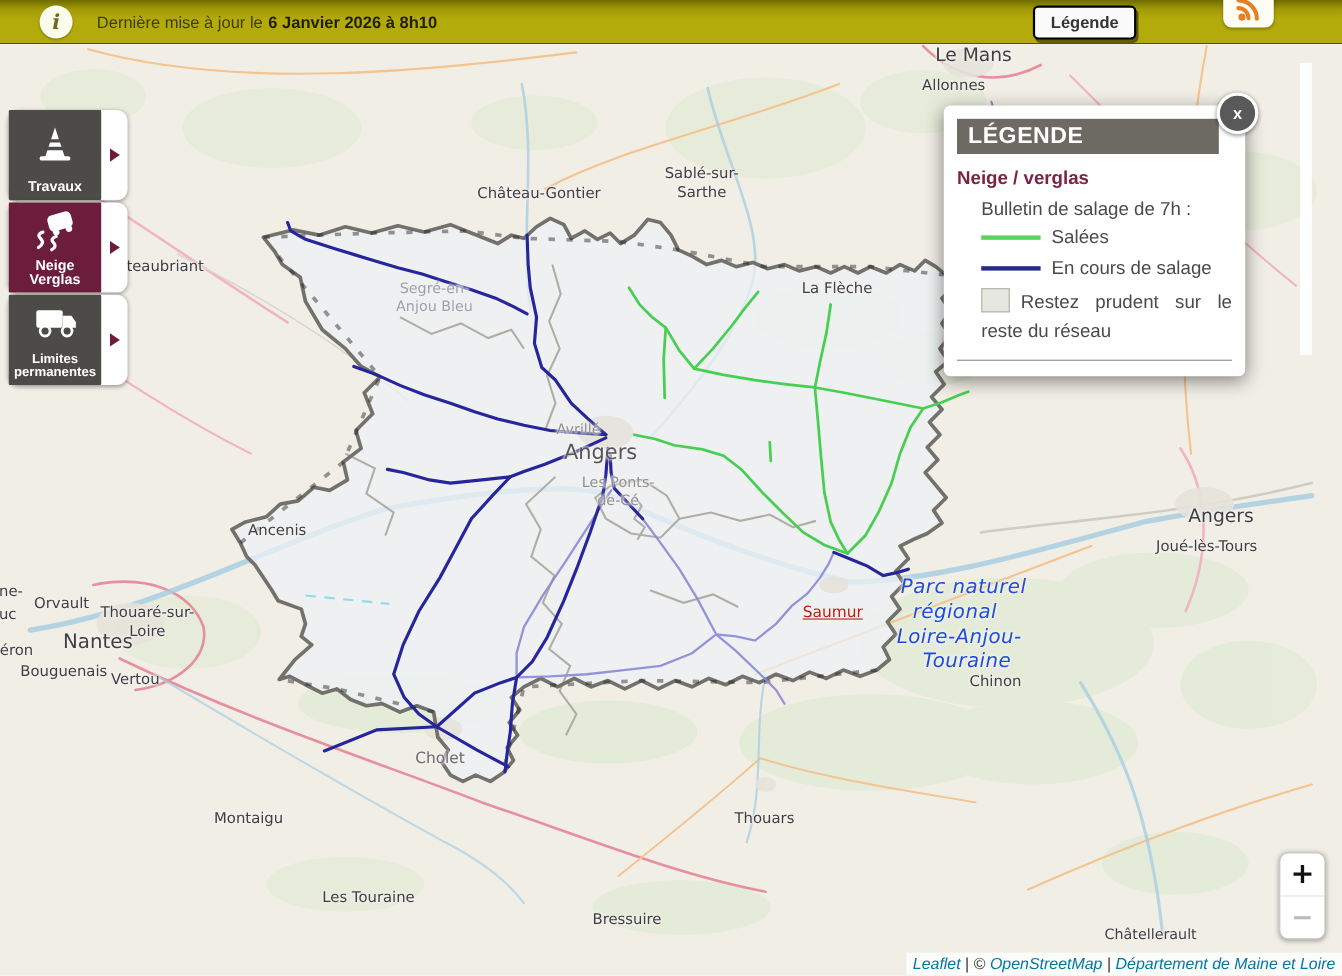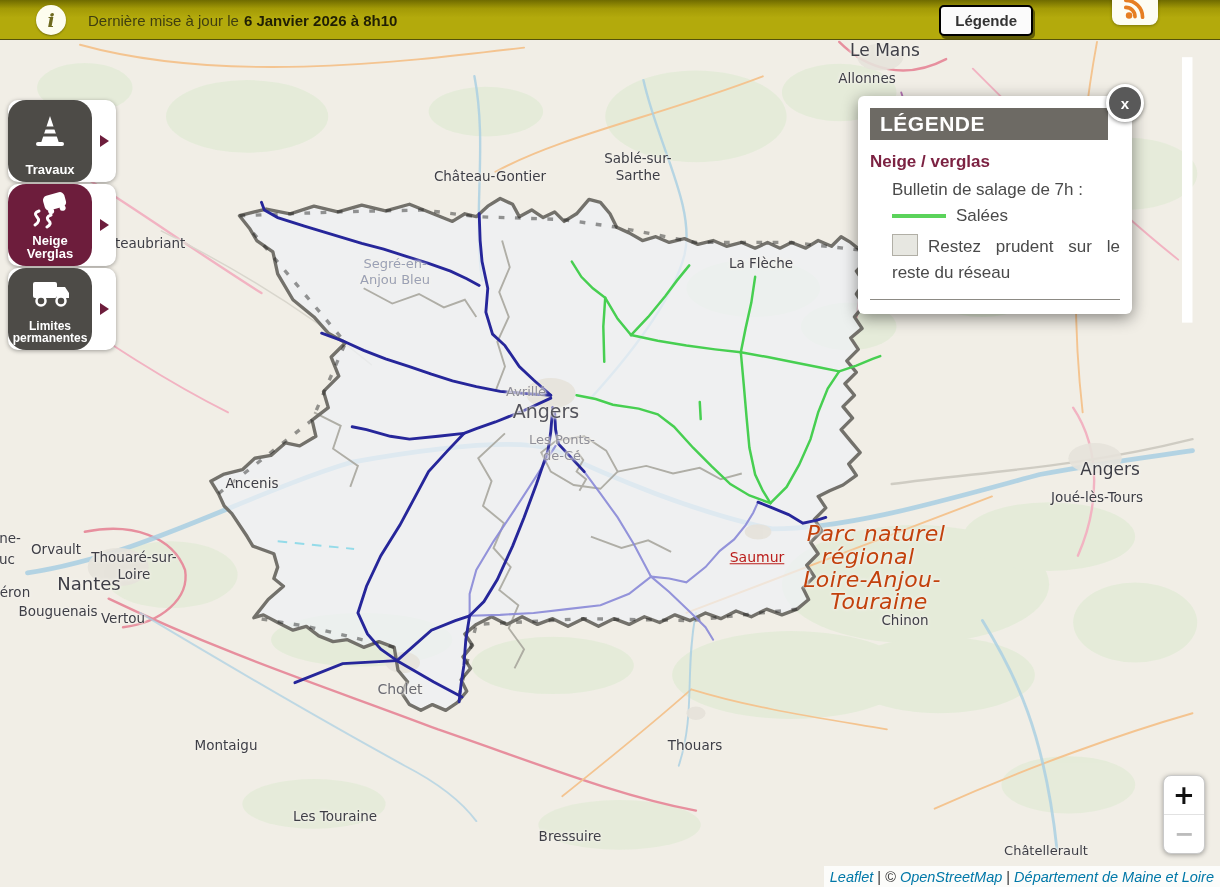--- a/index.html
+++ b/index.html
@@ -19,27 +19,27 @@
     border-radius:5px;font-size:15px;font-weight:600;color:#333;box-shadow:2px 3px 0 rgba(0,0,0,.45);cursor:pointer;}
   .rss-btn{position:absolute;right:62px;top:-13px;width:46px;height:38px;background:#fdfdf4;border-radius:8px;
     box-shadow:0 1px 3px rgba(0,0,0,.3);display:flex;align-items:flex-end;justify-content:center;padding-bottom:3px;box-sizing:border-box;cursor:pointer;}
 
   
   .map{position:relative;width:1220px;height:847px;background:#f1eee6;overflow:hidden;}
   .map svg.base{position:absolute;left:0;top:0;}
   .town{position:absolute;transform:translate(-50%,-50%);white-space:pre-line;text-align:center;
     color:#3e3e46;font-size:13.5px;line-height:1.25;font-family:"DejaVu Sans",sans-serif;
     text-shadow:0 0 2px #f4f2ec,0 0 3px #f4f2ec,0 0 4px #f4f2ec;pointer-events:none;}
-  .town.park{font-style:italic;color:#c2410c;font-size:22px;letter-spacing:.4px;}
+  .town.park{font-style:italic;color:#1d4ed8;font-size:18px;letter-spacing:.4px;}
 
   
   .toolstack{position:absolute;left:8px;top:60px;}
   .toolcard{position:relative;width:108px;height:82px;background:#fff;border-radius:10px;margin-bottom:2px;
     box-shadow:0 1px 4px rgba(0,0,0,.35);cursor:pointer;}
-  .toolcard .btn{position:absolute;left:0;top:0;width:84px;height:82px;border-radius:18px;background:#4d4b47;
+  .toolcard .btn{position:absolute;left:0;top:0;width:84px;height:82px;border-radius:1px;background:#4d4b47;
     display:flex;flex-direction:column;align-items:center;justify-content:flex-end;padding-bottom:5px;box-sizing:border-box;}
   .toolcard.active .btn{background:#6d1d3c;}
   .toolcard .btn .lbl{color:#fff;font-size:13px;font-weight:bold;text-align:center;line-height:1.05;}
   .toolcard .btn .lbl.small{font-size:12px;}
   .toolcard .icon{flex:1;display:flex;align-items:center;justify-content:center;}
   .toolcard .arrow{position:absolute;right:7px;top:50%;margin-top:-6px;width:0;height:0;
     border-left:9px solid #6d1d3c;border-top:6px solid transparent;border-bottom:6px solid transparent;}
 
   
   .legend-panel{position:absolute;right:88px;top:56px;width:274px;background:#fff;border-radius:6px;
@@ -306,20 +306,24 @@
 
     <div class="legend-panel">
       <div class="legend-close">x</div>
       <div class="legend-header">LÉGENDE</div>
       <div class="legend-section">Neige / verglas</div>
       <div class="legend-sub">Bulletin de salage de 7h :</div>
       <div class="legend-row">
         <span class="sw-line" style="background: rgb(91, 211, 91);"></span>
         <span>Salées</span>
       </div>
+      <div class="legend-row">
+        <span class="sw-line" style="background: rgb(42, 42, 140);"></span>
+        <span>En cours de salage</span>
+      </div>
       <div class="legend-wrap">
         <span class="sw-box" style="background: rgb(231, 231, 225);"></span><span>Restez prudent sur le reste du réseau</span>
       </div>
       <hr class="legend-hr">
     </div>
 
     <div class="zoomctl">
       <div class="zb in">+</div>
       <div class="zb out">−</div>
     </div>

